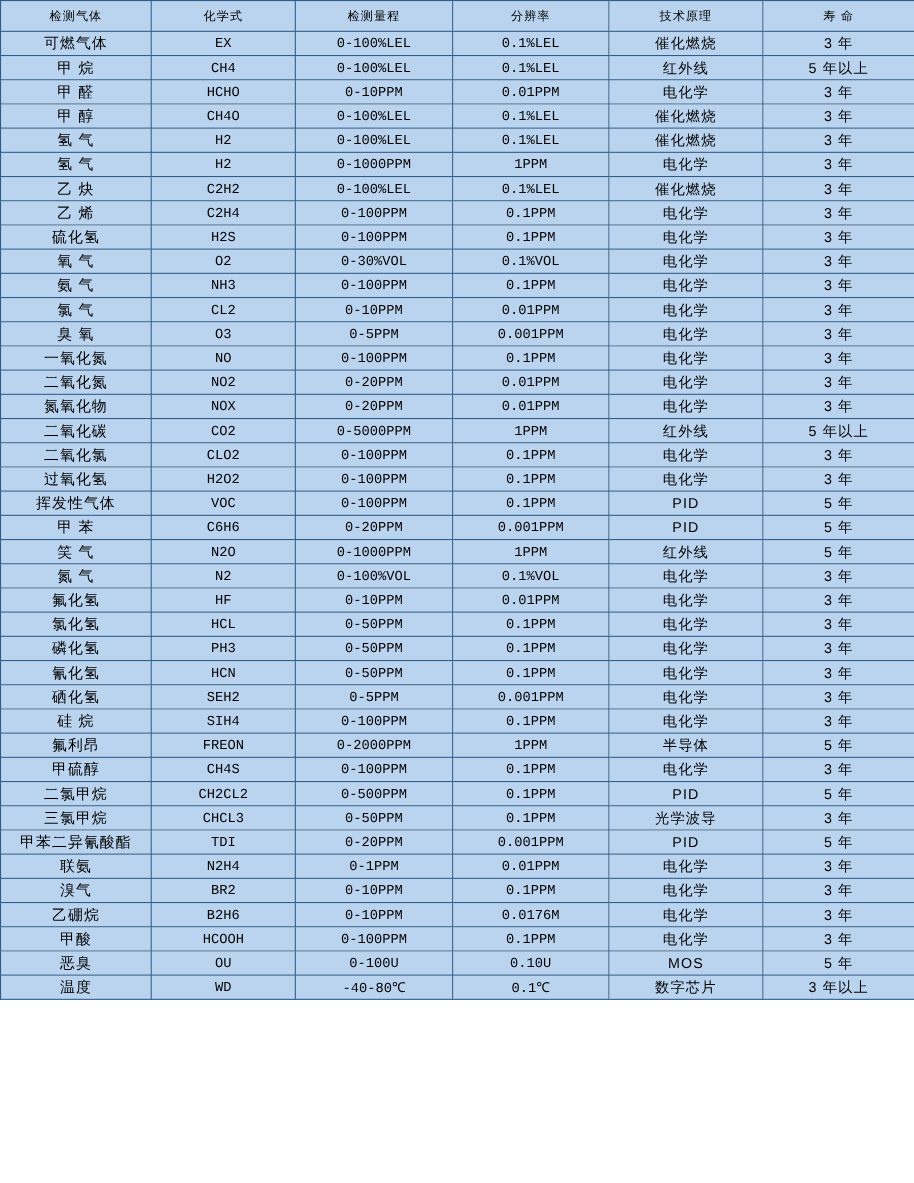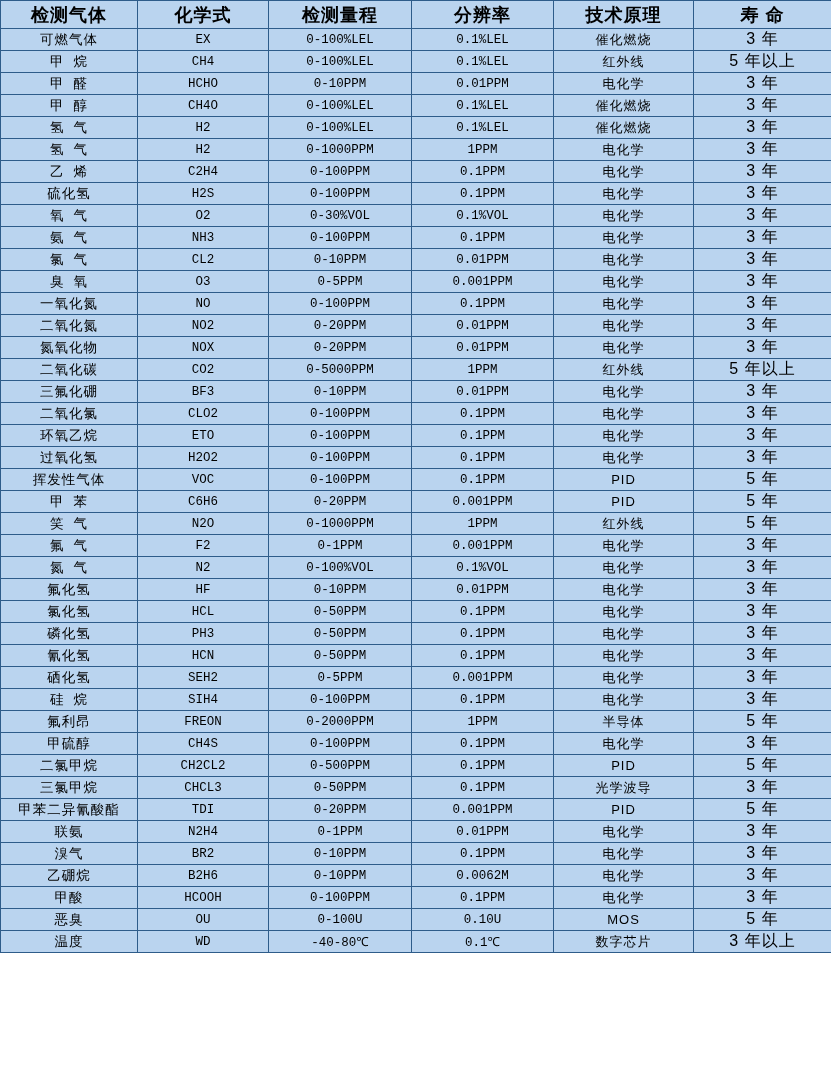--- a/index.html
+++ b/index.html
@@ -29,47 +29,46 @@
     text-align: center;
     vertical-align: middle;
     color: #000000;
     background: #bad4ef;
     padding: 0;
     overflow: hidden;
     white-space: nowrap;
   }
   table.gas-table thead th {
     height: 27px;
-    font-size: 18px;
-    font-weight: bold;
+    font-size: 11px;
+    font-weight: normal;
     letter-spacing: 1px;
     background: #bad4ef;
   }
   table.gas-table tbody td {
     height: 21px;
     font-size: 13px;
   }
   table.gas-table tbody td.name {
     font-size: 13.5px;
     letter-spacing: 1px;
-    font-family: Liberation Mono, monospace;
   }
   table.gas-table tbody td.formula,
   table.gas-table tbody td.range,
   table.gas-table tbody td.resolution {
     font-family: "Liberation Mono", "DejaVu Sans Mono", monospace;
     font-size: 12.5px;
     letter-spacing: 0px;
   }
   table.gas-table tbody td.principle {
     font-size: 13px;
     letter-spacing: 1px;
   }
   table.gas-table tbody td.life {
-    font-size: 16px;
+    font-size: 13px;
     letter-spacing: 1px;
   }
 </style>
 </head>
 <body>
 
 <table class="gas-table">
   <colgroup>
     <col class="c0">
       <col class="c1">
@@ -131,20 +130,28 @@
       </tr>
       <tr>
         <td class="name">氢 气</td>
         <td class="formula">H2</td>
         <td class="range">0-1000PPM</td>
         <td class="resolution">1PPM</td>
         <td class="principle">电化学</td>
         <td class="life">3 年</td>
       </tr>
       <tr>
+        <td class="name">乙 炔</td>
+        <td class="formula">C2H2</td>
+        <td class="range">0-100%LEL</td>
+        <td class="resolution">0.1%LEL</td>
+        <td class="principle">催化燃烧</td>
+        <td class="life">3 年</td>
+      </tr>
+      <tr>
         <td class="name">乙 烯</td>
         <td class="formula">C2H4</td>
         <td class="range">0-100PPM</td>
         <td class="resolution">0.1PPM</td>
         <td class="principle">电化学</td>
         <td class="life">3 年</td>
       </tr>
       <tr>
         <td class="name">硫化氢</td>
         <td class="formula">H2S</td>
@@ -211,38 +218,22 @@
       </tr>
       <tr>
         <td class="name">二氧化碳</td>
         <td class="formula">CO2</td>
         <td class="range">0-5000PPM</td>
         <td class="resolution">1PPM</td>
         <td class="principle">红外线</td>
         <td class="life">5 年以上</td>
       </tr>
       <tr>
-        <td class="name">三氟化硼</td>
-        <td class="formula">BF3</td>
-        <td class="range">0-10PPM</td>
-        <td class="resolution">0.01PPM</td>
-        <td class="principle">电化学</td>
-        <td class="life">3 年</td>
-      </tr>
-      <tr>
         <td class="name">二氧化氯</td>
         <td class="formula">CLO2</td>
-        <td class="range">0-100PPM</td>
-        <td class="resolution">0.1PPM</td>
-        <td class="principle">电化学</td>
-        <td class="life">3 年</td>
-      </tr>
-      <tr>
-        <td class="name">环氧乙烷</td>
-        <td class="formula">ETO</td>
         <td class="range">0-100PPM</td>
         <td class="resolution">0.1PPM</td>
         <td class="principle">电化学</td>
         <td class="life">3 年</td>
       </tr>
       <tr>
         <td class="name">过氧化氢</td>
         <td class="formula">H2O2</td>
         <td class="range">0-100PPM</td>
         <td class="resolution">0.1PPM</td>
@@ -267,28 +258,20 @@
       </tr>
       <tr>
         <td class="name">笑 气</td>
         <td class="formula">N2O</td>
         <td class="range">0-1000PPM</td>
         <td class="resolution">1PPM</td>
         <td class="principle">红外线</td>
         <td class="life">5 年</td>
       </tr>
       <tr>
-        <td class="name">氟 气</td>
-        <td class="formula">F2</td>
-        <td class="range">0-1PPM</td>
-        <td class="resolution">0.001PPM</td>
-        <td class="principle">电化学</td>
-        <td class="life">3 年</td>
-      </tr>
-      <tr>
         <td class="name">氮 气</td>
         <td class="formula">N2</td>
         <td class="range">0-100%VOL</td>
         <td class="resolution">0.1%VOL</td>
         <td class="principle">电化学</td>
         <td class="life">3 年</td>
       </tr>
       <tr>
         <td class="name">氟化氢</td>
         <td class="formula">HF</td>
@@ -390,21 +373,21 @@
         <td class="formula">BR2</td>
         <td class="range">0-10PPM</td>
         <td class="resolution">0.1PPM</td>
         <td class="principle">电化学</td>
         <td class="life">3 年</td>
       </tr>
       <tr>
         <td class="name">乙硼烷</td>
         <td class="formula">B2H6</td>
         <td class="range">0-10PPM</td>
-        <td class="resolution">0.0062M</td>
+        <td class="resolution">0.0176M</td>
         <td class="principle">电化学</td>
         <td class="life">3 年</td>
       </tr>
       <tr>
         <td class="name">甲酸</td>
         <td class="formula">HCOOH</td>
         <td class="range">0-100PPM</td>
         <td class="resolution">0.1PPM</td>
         <td class="principle">电化学</td>
         <td class="life">3 年</td>

